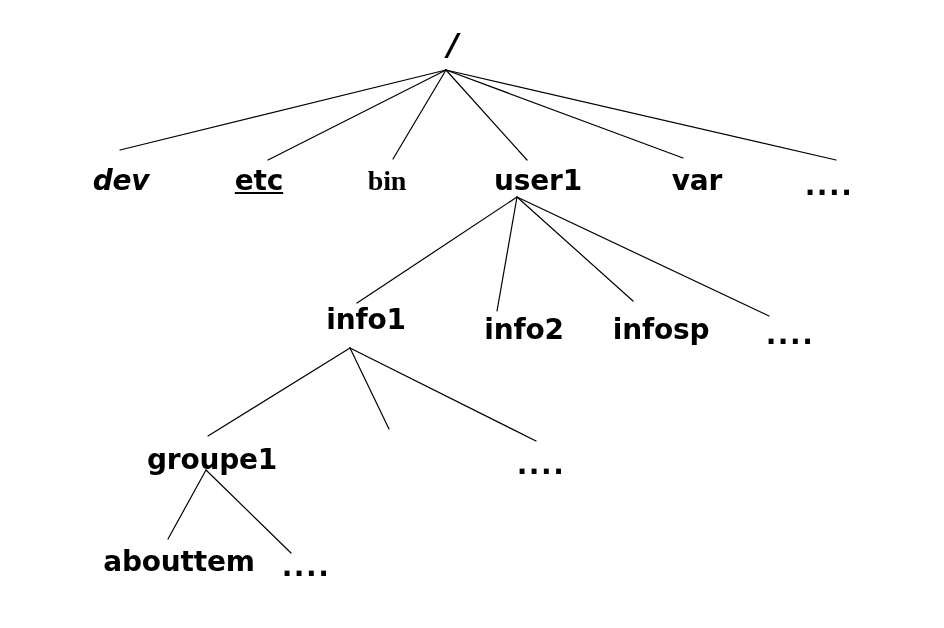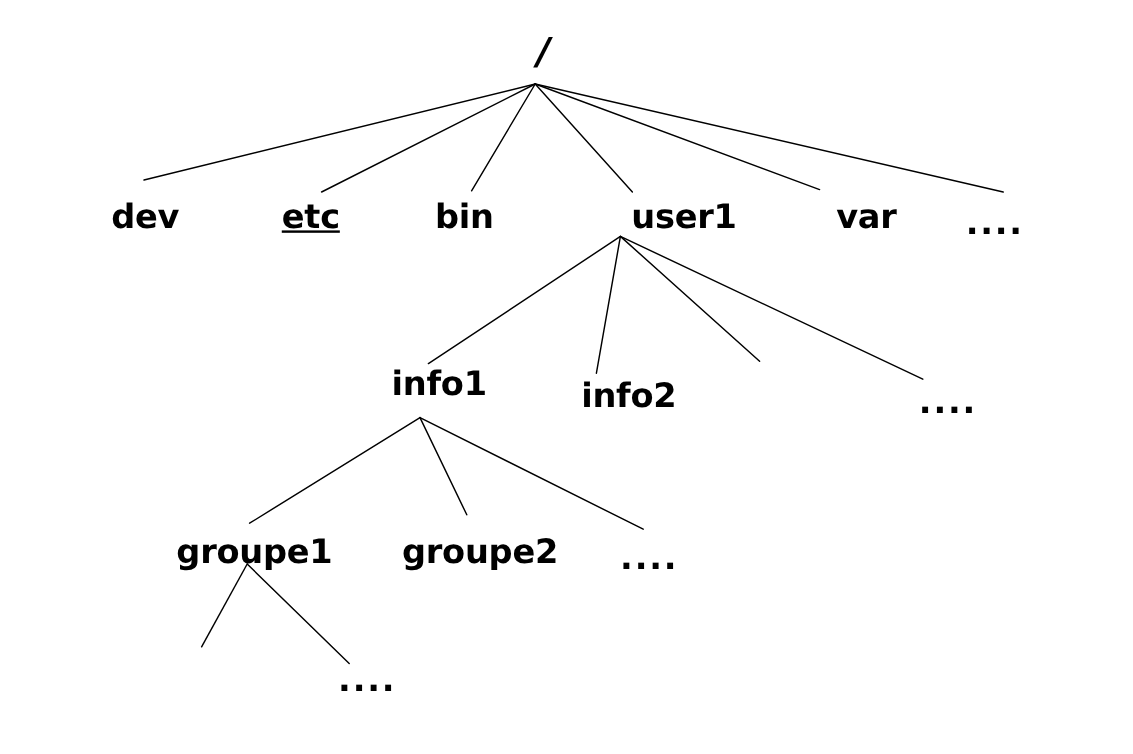--- a/index.html
+++ b/index.html
@@ -78,28 +78,29 @@
         <line x1="350" y1="348" x2="208" y2="436" stroke="#000000" stroke-width="1.2" stroke-linecap="round"></line>
         <line x1="350" y1="348" x2="389" y2="429" stroke="#000000" stroke-width="1.2" stroke-linecap="round"></line>
         <line x1="350" y1="348" x2="536" y2="441" stroke="#000000" stroke-width="1.2" stroke-linecap="round"></line>
         <line x1="206" y1="470" x2="168" y2="539" stroke="#000000" stroke-width="1.2" stroke-linecap="round"></line>
         <line x1="206" y1="470" x2="291" y2="553" stroke="#000000" stroke-width="1.2" stroke-linecap="round"></line>
       </g>
   </svg>
 
   <div id="label-layer">
       <div class="node-label lvl-root" style="left: 453px; top: 44px;">/</div>
-      <div class="node-label lvl-1" style="left: 121px; top: 181px;">dev</div>
+      <div class="node-label lvl-1" style="left: 121px; top: 181px; font-style: italic;">dev</div>
       <div class="node-label lvl-1" style="left: 259px; top: 181px; text-decoration: underline;">etc</div>
-      <div class="node-label lvl-1" style="left: 387px; top: 181px;">bin</div>
-      <div class="node-label lvl-1" style="left: 538px; top: 181px; margin-left: 32px;">user1</div>
-      <div class="node-label lvl-1" style="left: 697px; top: 181px; margin-left: 25px;">var</div>
+      <div class="node-label lvl-1" style="left: 387px; top: 181px; font-family: Liberation Serif, serif;">bin</div>
+      <div class="node-label lvl-1" style="left: 538px; top: 181px;">user1</div>
+      <div class="node-label lvl-1" style="left: 697px; top: 181px;">var</div>
       <div class="node-label lvl-1 ellipsis" style="left: 829px; top: 186px;">....</div>
       <div class="node-label lvl-2" style="left: 366px; top: 320px;">info1</div>
       <div class="node-label lvl-2" style="left: 524px; top: 330px;">info2</div>
+      <div class="node-label lvl-2" style="left: 661px; top: 330px;">infosp</div>
       <div class="node-label lvl-2 ellipsis" style="left: 790px; top: 335px;">....</div>
       <div class="node-label lvl-3" style="left: 212px; top: 460px;">groupe1</div>
-      <div class="node-label lvl-3" style="left: 400px; top: 460px;">groupe2</div>
       <div class="node-label lvl-3 ellipsis" style="left: 541px; top: 465px;">....</div>
+      <div class="node-label lvl-4" style="left: 179px; top: 562px;">abouttem</div>
       <div class="node-label lvl-4 ellipsis" style="left: 306px; top: 567px;">....</div>
     </div>
 
 </div>
 
 </body></html>

